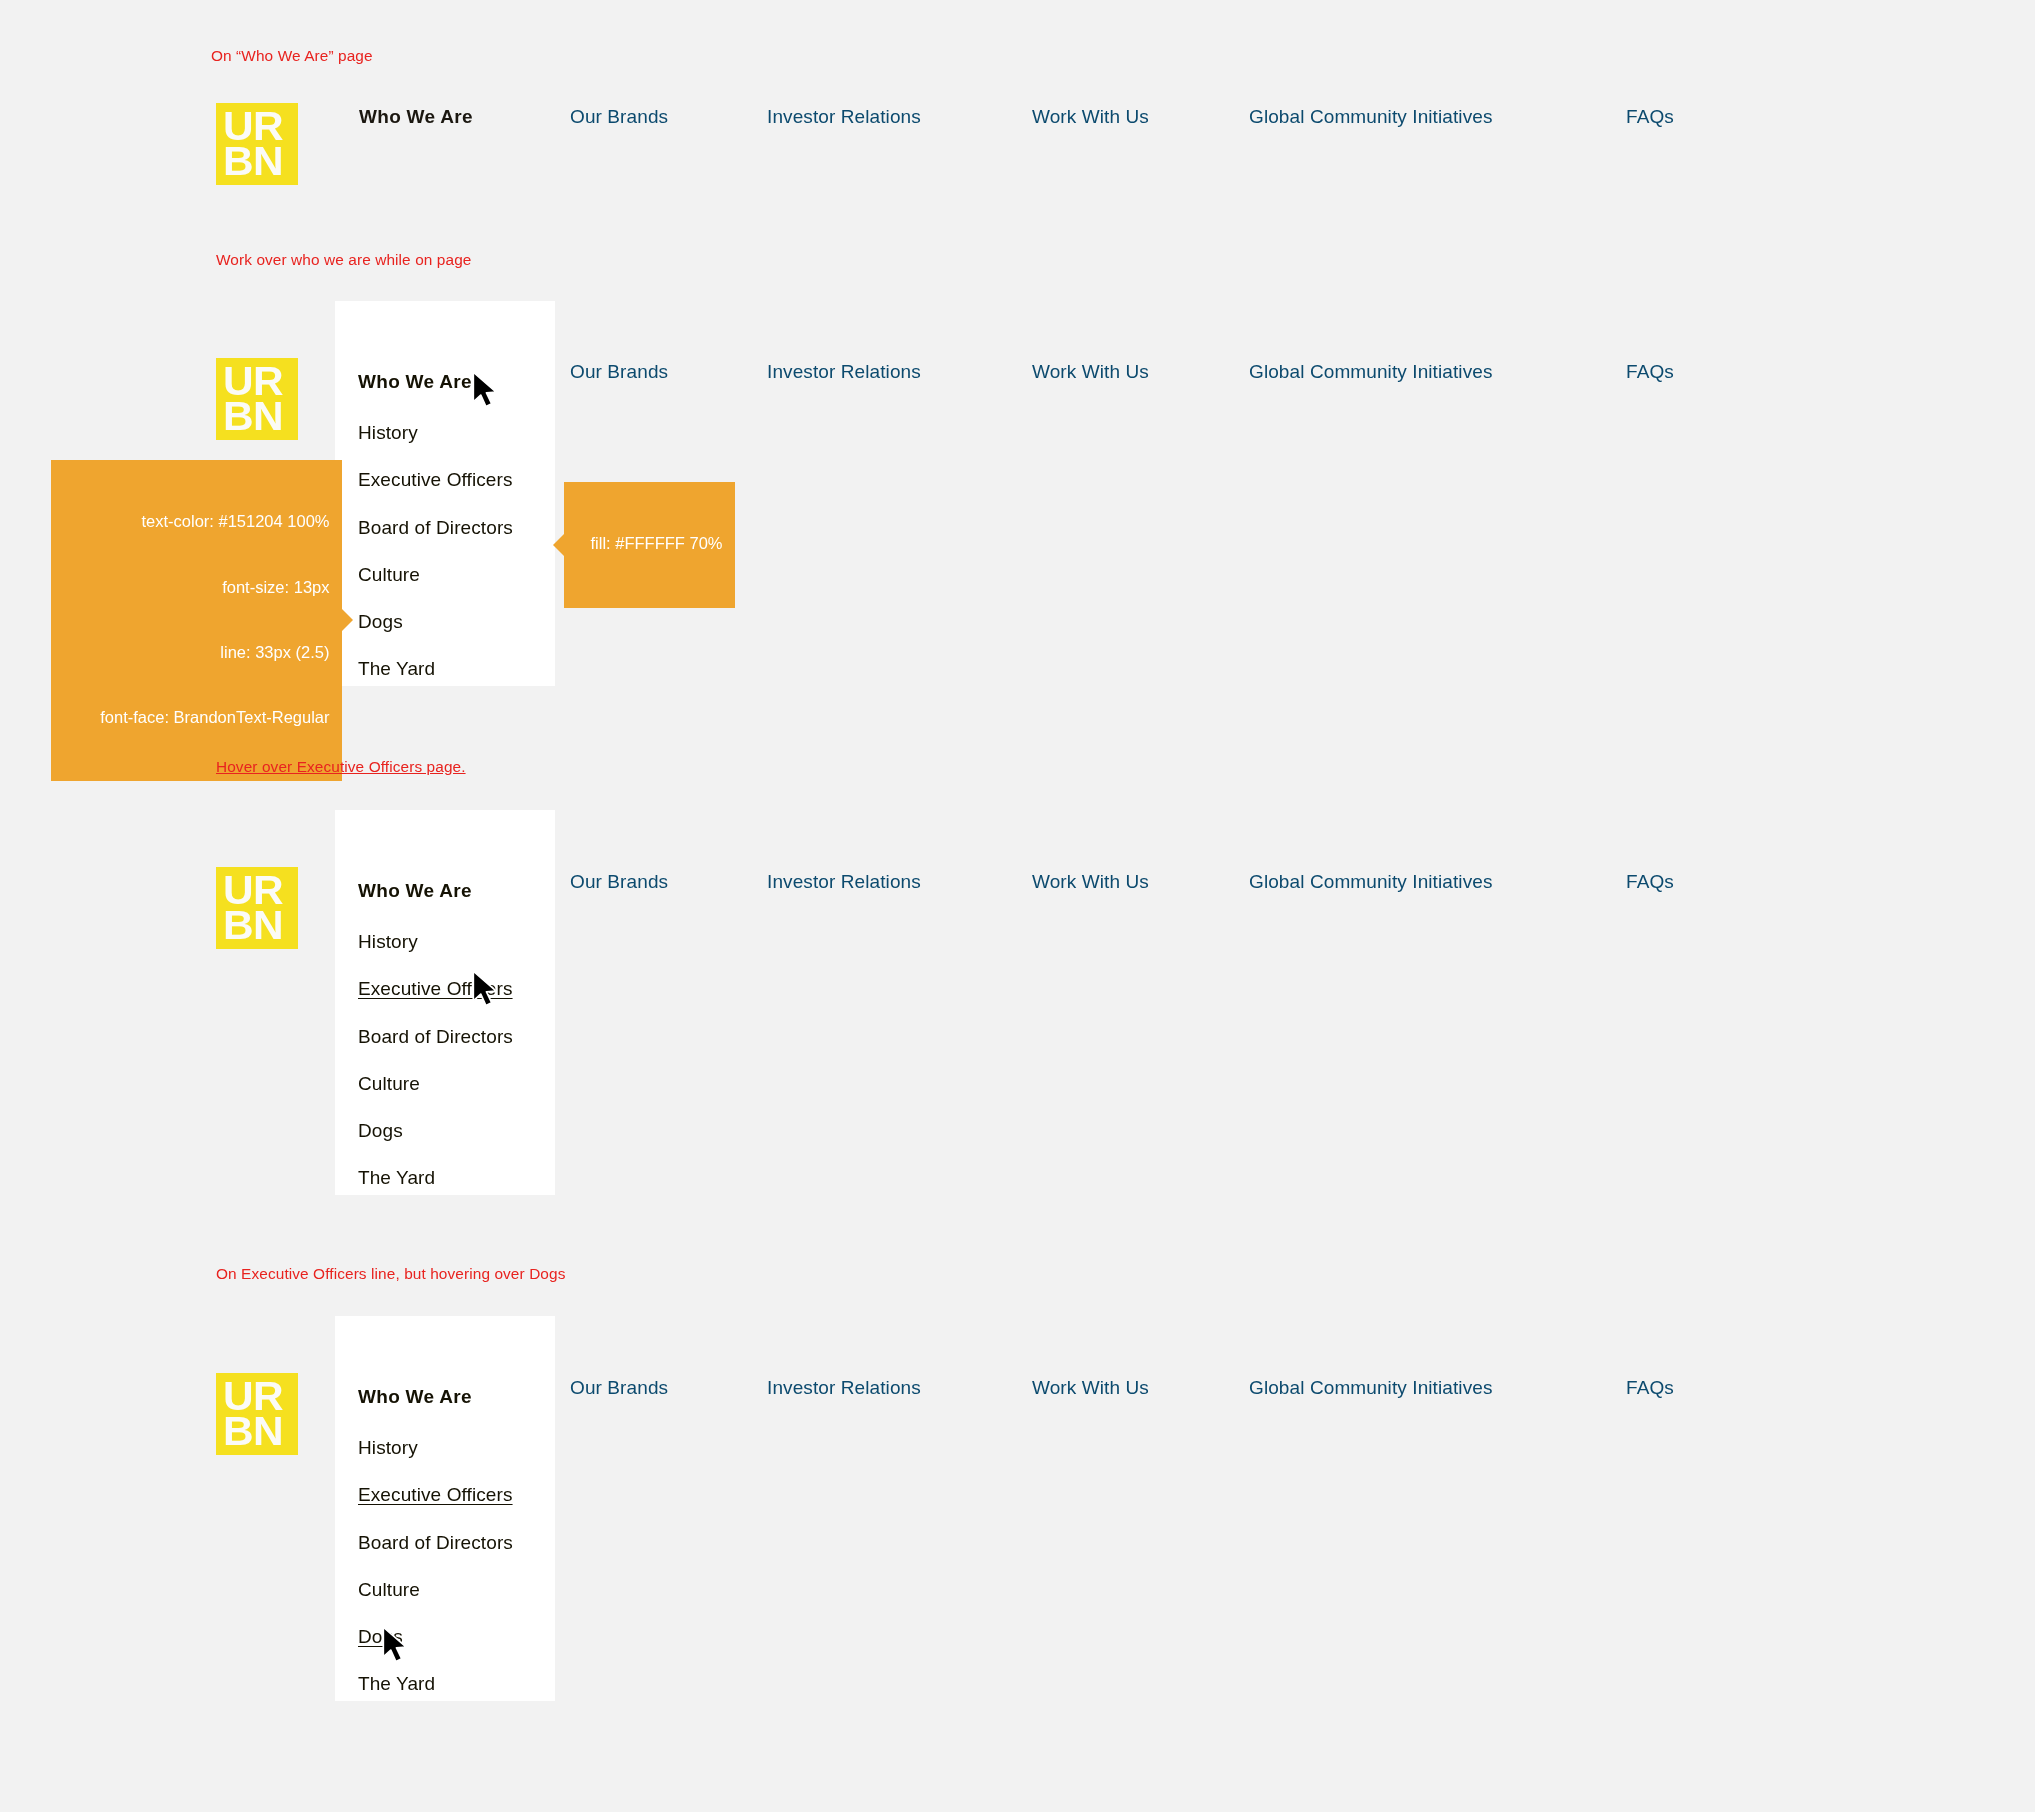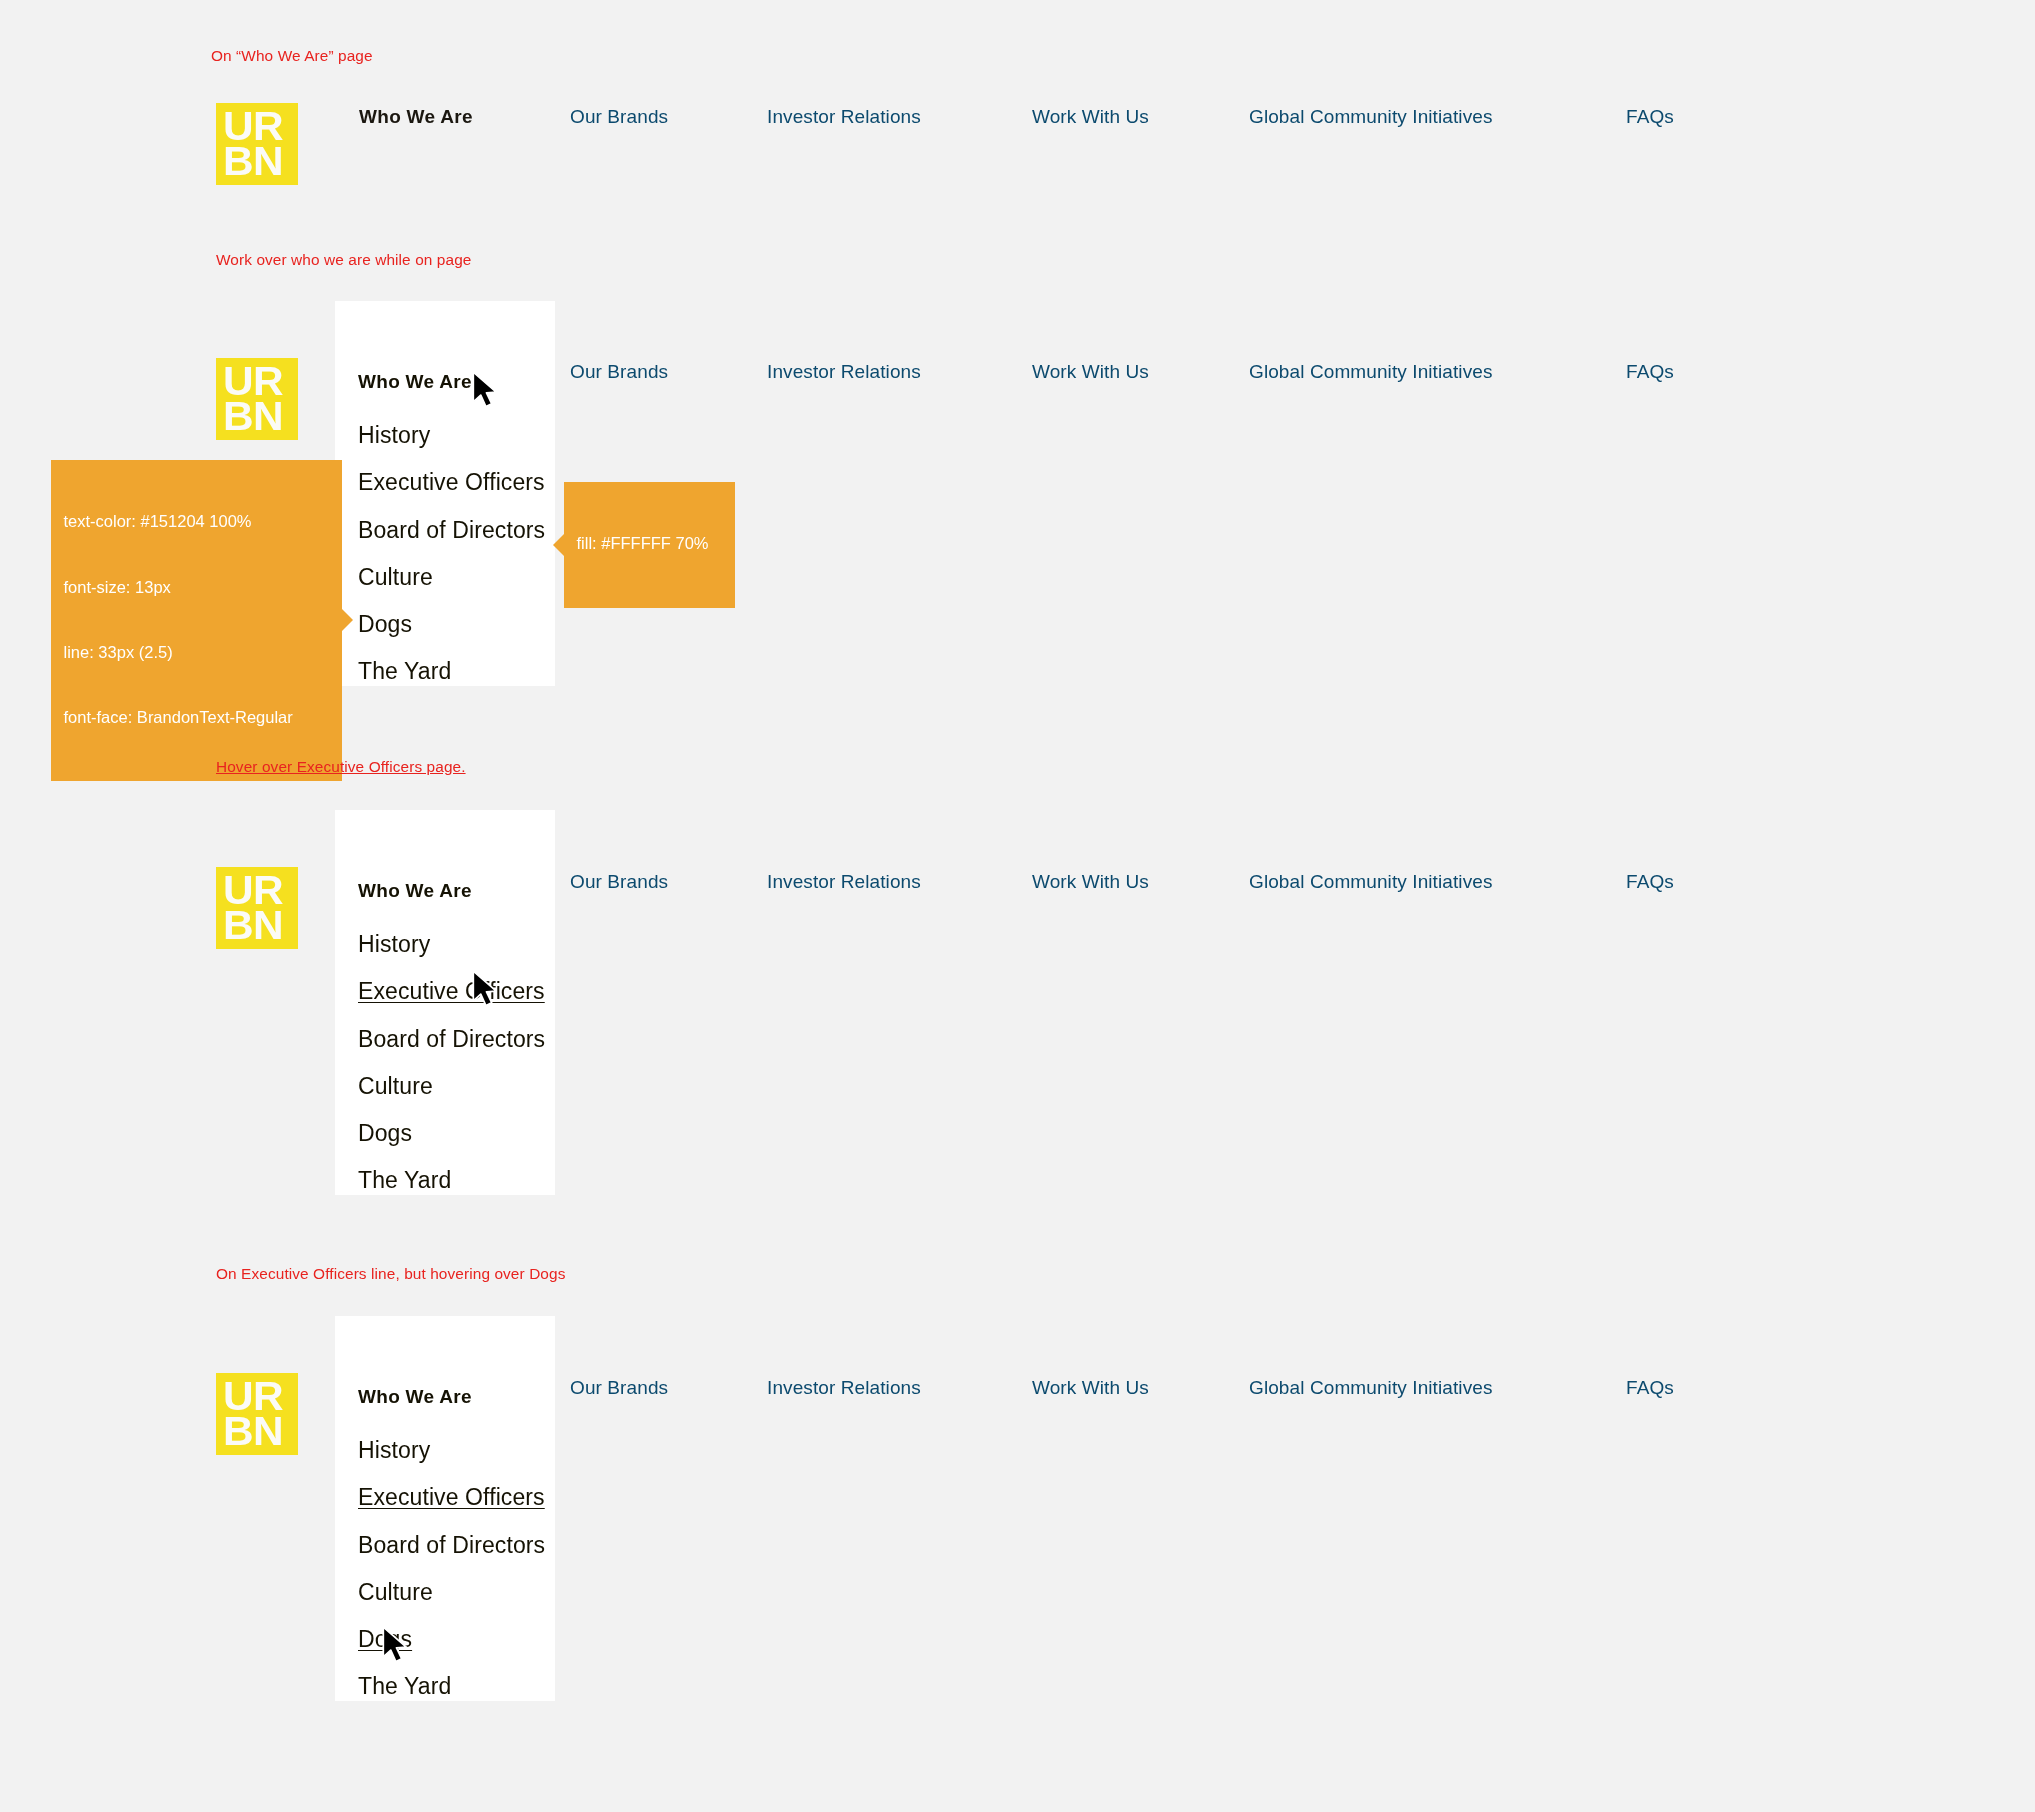--- a/index.html
+++ b/index.html
@@ -76,21 +76,21 @@
 
   
   .dropdown {
     position: absolute;
     background: #ffffff;
     width: 220px;
   }
   .dd-item {
     position: absolute;
     left: 23px;
-    font-size: 23px;
+    font-size: 19px;
     color: #151204;
     white-space: nowrap;
     letter-spacing: 0.1px;
   }
   .dd-item.head {
     font-weight: bold;
     font-size: 19px;
     letter-spacing: 0.3px;
   }
   .dd-item.hovered {
@@ -112,21 +112,21 @@
     position: absolute;
     background: #efa52f;
     color: #ffffff;
     font-family: "Liberation Sans", sans-serif;
     font-size: 16.5px;
     line-height: 21.7px;
     padding: 8px 12.5px 9px 12.5px;
     box-sizing: border-box;
     white-space: pre;
   }
-  .spec-line { display: block; }
+  .spec-line { display: block; text-align: right; }
 
   
   .spec.point-right::after {
     content: "";
     position: absolute;
     right: -10.8px;
     top: 50%;
     transform: translateY(-50%);
     width: 0; height: 0;
     border-top: 11.4px solid transparent;

